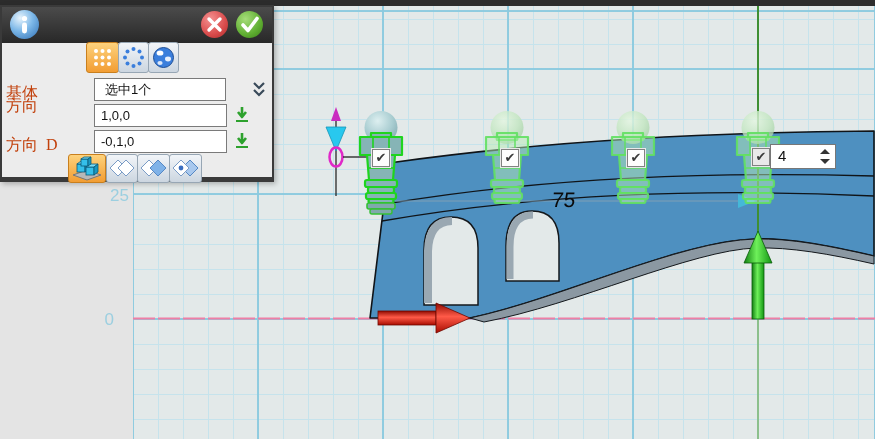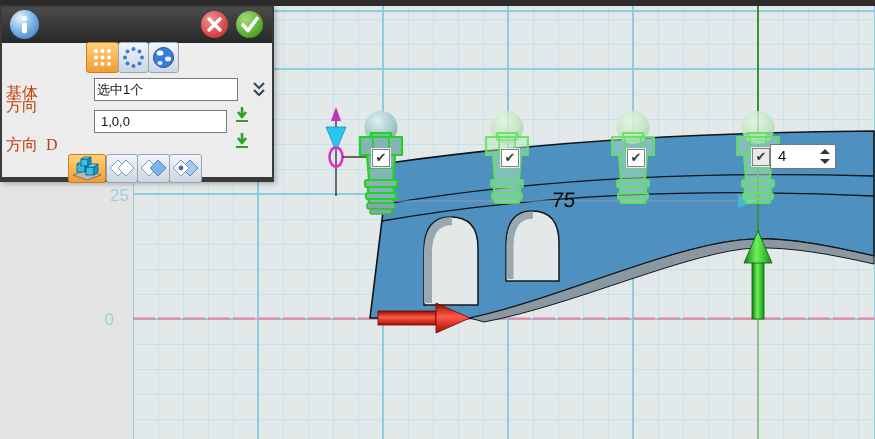--- a/index.html
+++ b/index.html
@@ -37,23 +37,23 @@
     background:linear-gradient(#4b4b4b,#282828);}
   .round-btn{position:absolute;width:27px;height:27px;border-radius:50%;top:4px;}
   #btn-close{left:199px;background:radial-gradient(circle at 35% 30%,#f49090,#d94b4b 60%,#a82a2a);}
   #btn-ok{left:234px;background:radial-gradient(circle at 35% 30%,#a6dd7a,#5fae31 60%,#3c7f1a);}
   #info-badge{position:absolute;left:8px;top:3px;width:29px;height:29px;border-radius:50%;
     background:radial-gradient(circle at 35% 28%,#e8f4fc,#7db8e8 45%,#2f6fb4);}
   .mode-btn{position:absolute;top:35px;height:29px;border-radius:3px;border:1px solid #97a6b4;
     background:linear-gradient(#f2f5f9,#ccd6e0);}
   .mode-btn.sel{background:linear-gradient(#fdd27c,#f29d33);border-color:#c97f1d;}
   .dlg-label{position:absolute;left:4px;font-size:16px;color:#c2410c;white-space:pre;}
-  .dlg-field{position:absolute;left:92px;width:144px;height:23px;background:#fff;
+  .dlg-field{position:absolute;left:92px;width:132px;height:23px;background:#fff;
     border:1px solid #7a7a7a;box-sizing:border-box;font-size:13px;color:#111;
-    font-family:"Liberation Sans",sans-serif;padding:2px 0 0 2px;}
+    font-family:"Liberation Sans",sans-serif;padding:2px 0 0 10px;}
   input.dlg-field{width:133px;padding:0 0 0 6px;}
   .pick-btn{position:absolute;left:230px;width:20px;height:20px;}
   .low-btn{position:absolute;top:147px;height:27px;border-radius:3px;border:1px solid #97a6b4;
     background:linear-gradient(#f2f5f9,#ccd6e0);}
   .low-btn.sel{background:linear-gradient(#fdd27c,#f29d33);border-color:#c97f1d;}
   svg{display:block;}
 </style>
 </head>
 <body>
 
@@ -242,29 +242,30 @@
 
   <span class="dlg-label" style="top:76px;">基体</span>
   <div class="dlg-field" style="top:71px;">选中1个</div>
   <span class="abs" style="left:248px;top:73px;">
     <svg width="18" height="20">
       <path d="M4,3 L9,8 L14,3 M4,10 L9,15 L14,10" fill="none" stroke="#3a4a5a" stroke-width="2.2"></path>
     </svg>
   </span>
 
   <span class="dlg-label" style="top:89px;">方向</span>
-  <input class="dlg-field" style="top: 103px;" value="1,0,0">
+  <input class="dlg-field" style="top: 97px;" value="1,0,0">
   <span class="pick-btn" style="top:98px;">
     <svg width="20" height="20">
       <path d="M10,2 V10 M6,7 L10,12 L14,7" fill="none" stroke="#2da12d" stroke-width="2.6" stroke-linejoin="round"></path>
       <line x1="4" y1="16" x2="16" y2="16" stroke="#2da12d" stroke-width="2"></line>
     </svg>
   </span>
 
   <span class="dlg-label" style="top:128px;font-family:Liberation Serif, serif;">方向  D</span>
+  <input class="dlg-field" style="top: 123px;" value="-0,1,0">
   <span class="pick-btn" style="top:124px;">
     <svg width="20" height="20">
       <path d="M10,2 V10 M6,7 L10,12 L14,7" fill="none" stroke="#2da12d" stroke-width="2.6" stroke-linejoin="round"></path>
       <line x1="4" y1="16" x2="16" y2="16" stroke="#2da12d" stroke-width="2"></line>
     </svg>
   </span>
 
   <span class="low-btn sel" style="left:66px;width:36px;">
     <svg width="36" height="27">
       <polygon points="4,20 18,15 32,20 18,25" fill="#b8b8b8" stroke="#777"></polygon>

